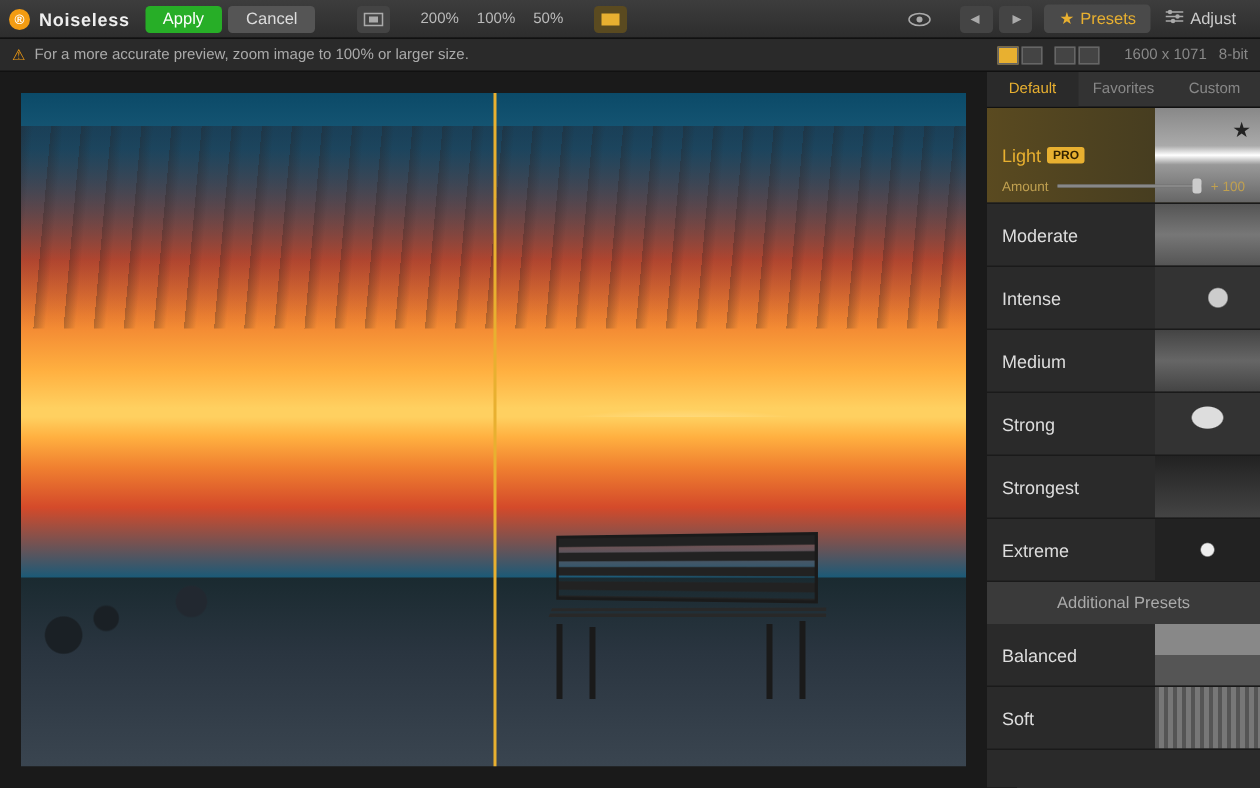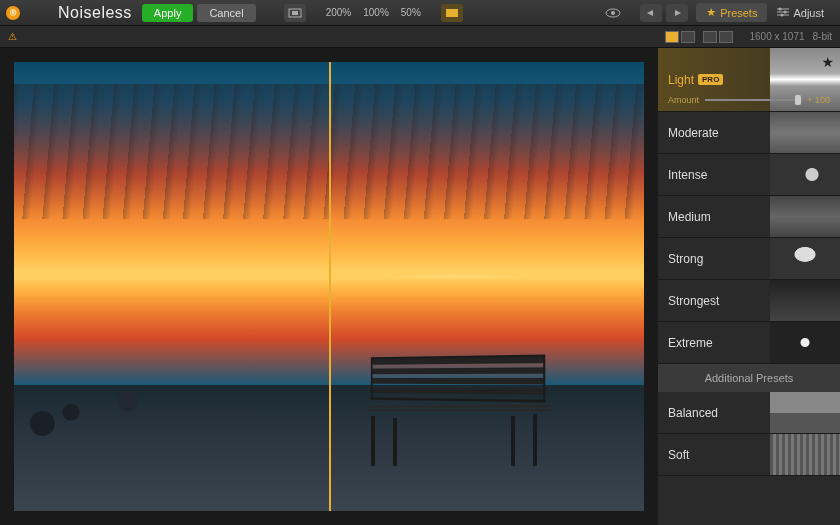--- a/index.html
+++ b/index.html
@@ -1,19 +1,19 @@
 <!DOCTYPE html>
 <html><head>
 <meta charset="utf-8">
 <style>
 * { margin: 0; padding: 0; box-sizing: border-box; font-family: -apple-system, BlinkMacSystemFont, "Segoe UI", Helvetica, Arial, sans-serif; }
 body { width: 840px; height: 525px; background: #1a1a1a; overflow: hidden; color: #aaa; font-size: 12px; }
 .toolbar { height: 26px; background: linear-gradient(#3d3d3d,#2d2d2d); display: flex; align-items: center; padding: 0 6px; border-bottom: 1px solid #111; }
 .logo-circle { width: 14px; height: 14px; border-radius: 50%; background: #f39c12; margin-right: 6px; display: inline-flex; align-items: center; justify-content: center; color: #fff; font-size: 9px; font-weight: bold; }
-.app-title { font-size: 16px; font-weight: 400; color: #eee; letter-spacing: 0.5px; margin-right: 10px; margin-left: 32px; }
+.app-title { font-size: 12px; font-weight: 700; color: #eee; letter-spacing: 0.5px; margin-right: 10px; }
 .btn { padding: 3px 12px; border-radius: 3px; font-size: 11px; cursor: pointer; border: none; }
 .btn-apply { background: #27ae27; color: #fff; margin-right: 4px; }
 .btn-cancel { background: #555; color: #ddd; margin-right: 20px; padding-left: 12px; }
 .tb-spacer { flex: 1; }
 .tb-group { display: flex; align-items: center; gap: 4px; margin: 0 8px; }
 .zoom-btn { font-size: 10px; color: #bbb; padding: 2px 4px; cursor: pointer; }
 .icon-btn { width: 22px; height: 18px; background: #444; border-radius: 3px; display: flex; align-items: center; justify-content: center; cursor: pointer; }
 .icon-btn.yellow { background: #5a4a20; }
 .panel-tab { padding: 3px 10px; font-size: 11px; color: #ccc; cursor: pointer; display: flex; align-items: center; gap: 4px; }
 .panel-tab.active { background: #4a4a4a; border-radius: 3px; color: #e8b030; }
@@ -136,20 +136,21 @@
           <circle cx="8" cy="5" r="1.5" fill="#aaa"></circle>
           <line x1="0" y1="8" x2="12" y2="8" stroke="#aaa"></line>
           <circle cx="5" cy="8" r="1.5" fill="#aaa"></circle>
         </svg></span>
     <span>Adjust</span>
   </div>
 </div>
 
 <div class="infobar">
   <span class="warn-icon">⚠</span>
+  <span>For a more accurate preview, zoom image to 100% or larger size.</span>
   <div class="infobar-right">
     <div class="toggle-pair">
         <div class="mini-toggle on"></div>
         <div class="mini-toggle"></div>
       </div>
     <div class="toggle-pair">
         <div class="mini-toggle"></div>
         <div class="mini-toggle"></div>
       </div>
     <span style="flex:1"></span>
@@ -172,20 +173,25 @@
         <div class="bench-leg l1"></div>
           <div class="bench-leg l2"></div>
           <div class="bench-leg l3"></div>
           <div class="bench-leg l4"></div>
       </div>
       <div class="compare-line"></div>
     </div>
   </div>
 
   <div class="sidebar">
+    <div class="sidebar-tabs">
+      <div class="stab active">Default</div>
+      <div class="stab">Favorites</div>
+      <div class="stab">Custom</div>
+    </div>
 
     <div id="preset-list">
         <div class="preset selected">
           <span class="preset-label">Light</span>
           <span class="pro-badge">PRO</span>
           <div class="preset-thumb thumb-sunset"></div>
           <span class="fav-star">★</span>
           <div class="amount-row">
             <span>Amount</span>
             <div class="slider">

